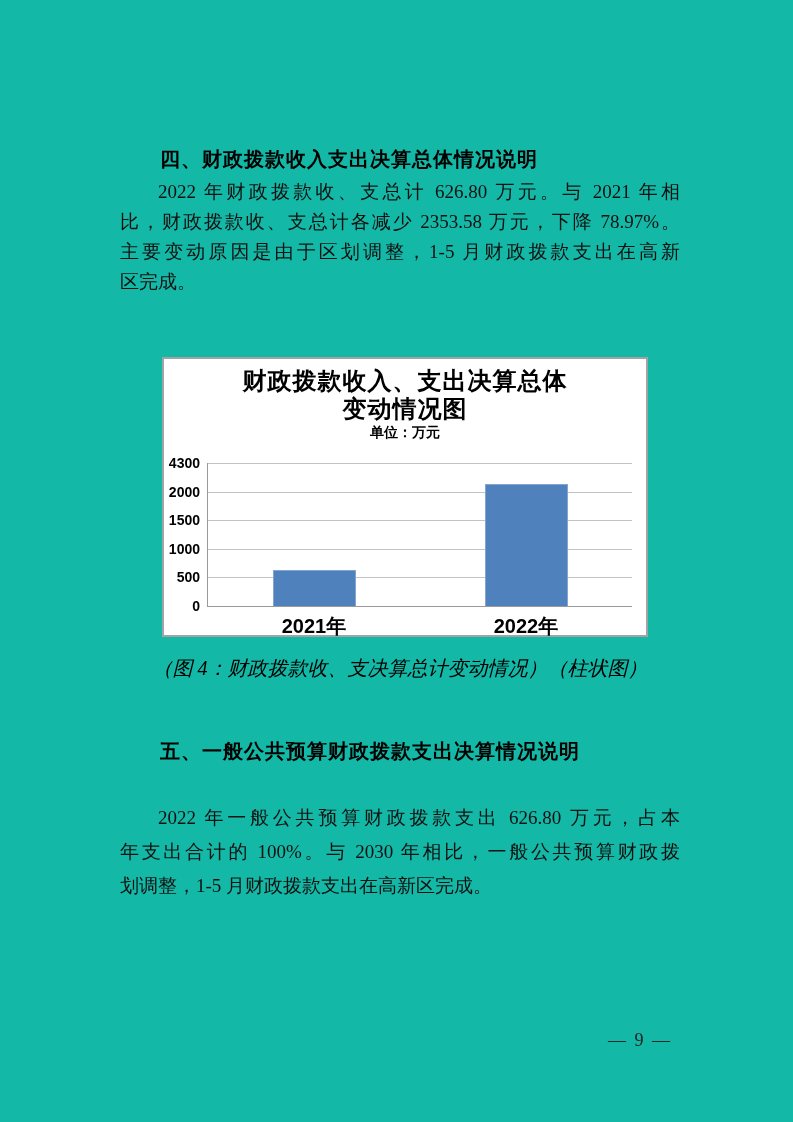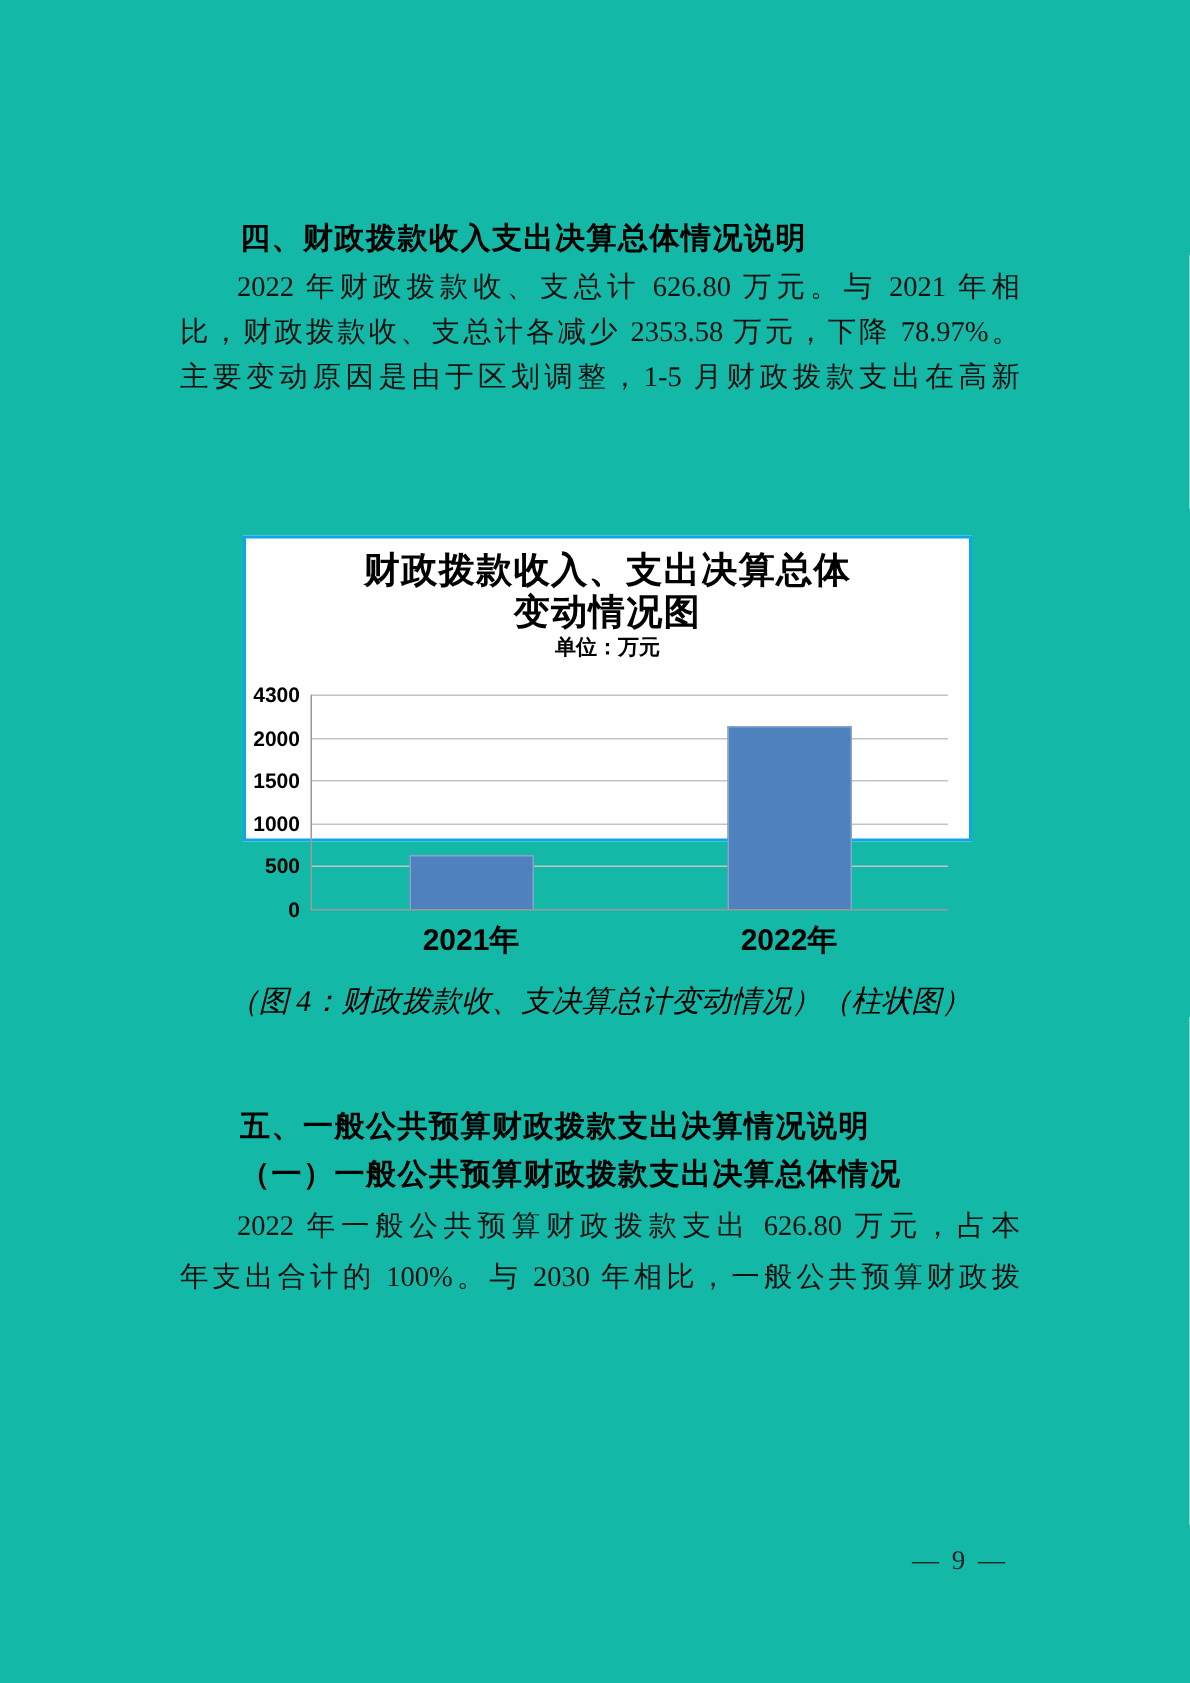--- a/index.html
+++ b/index.html
@@ -27,22 +27,22 @@
   #p1{top:177px;}
   #p1 .line{line-height:30px;}
   #p2{top:801px;}
   #p2 .line{line-height:34px;}
   .line{width:100%;}
   .jl{text-align:justify;text-align-last:justify;}
   .ll{text-align:left;}
   .indent{text-indent:38px;}
   
   .chart-box{
-    position:absolute;left:162px;top:357px;width:486px;height:204px;
-    border:2px solid #0ea5e9;box-sizing:border-box;background:#fff;
+    position:absolute;left:162px;top:357px;width:486px;height:280px;
+    border:2px solid #a3a3a3;box-sizing:border-box;background:#fff;
   }
   .chart-title{
     margin:0;text-align:center;font-weight:bold;color:#000;
     font-size:24px;line-height:28px;letter-spacing:1px;
     font-family:"Liberation Serif","DejaVu Serif",serif;
   }
   .chart-title.first{margin-top:8px;}
   .chart-unit{
     margin-top:2px;text-align:center;font-weight:bold;font-size:14px;
     line-height:16px;color:#000;
@@ -81,20 +81,21 @@
 <body>
 
 <div class="page">
 
   <h2 class="h-sec" id="h4">四、财政拨款收入支出决算总体情况说明</h2>
 
   <div class="para" id="p1">
     <div class="line jl indent">2022 年财政拨款收、支总计 626.80 万元。与 2021 年相</div>
     <div class="line jl">比，财政拨款收、支总计各减少 2353.58 万元，下降 78.97%。</div>
     <div class="line jl">主要变动原因是由于区划调整，1-5 月财政拨款支出在高新</div>
+    <div class="line ll">区完成。</div>
   </div>
 
   <div class="chart-box">
     <div class="chart-title first">财政拨款收入、支出决算总体</div>
     <div class="chart-title">变动情况图</div>
     <div class="chart-unit">单位：万元</div>
     <div class="plot">
         <div class="ytick" style="top: 100%;">0</div>
         <div class="gridline" style="top: 80%; background: rgb(195, 195, 195);"></div>
         <div class="ytick" style="top: 80%;">500</div>
@@ -110,22 +111,22 @@
         <div class="xlabel" style="left: calc(25% - 50px);">2021年</div>
         <div class="bar" style="left: calc(75% - 41.5px); height: 85.2%; background: rgb(79, 129, 189);"></div>
         <div class="xlabel" style="left: calc(75% - 50px);">2022年</div>
       </div>
   </div>
 
   <p class="caption">（图 4：财政拨款收、支决算总计变动情况）（柱状图）</p>
 
   <h2 class="h-sec" id="h5">五、一般公共预算财政拨款支出决算情况说明</h2>
 
-  <h3 id="h5sub">（一）一般公共预算财政拨款支出决算总体情况</h3>
 
   <div class="para" id="p2">
     <div class="line jl indent">2022 年一般公共预算财政拨款支出 626.80 万元，占本</div>
     <div class="line jl">年支出合计的 100%。与 2030 年相比，一般公共预算财政拨</div>
+    <div class="line ll">划调整，1-5 月财政拨款支出在高新区完成。</div>
   </div>
 
   <div class="pageno">— 9 —</div>
 
 </div>
 
 </body></html>

